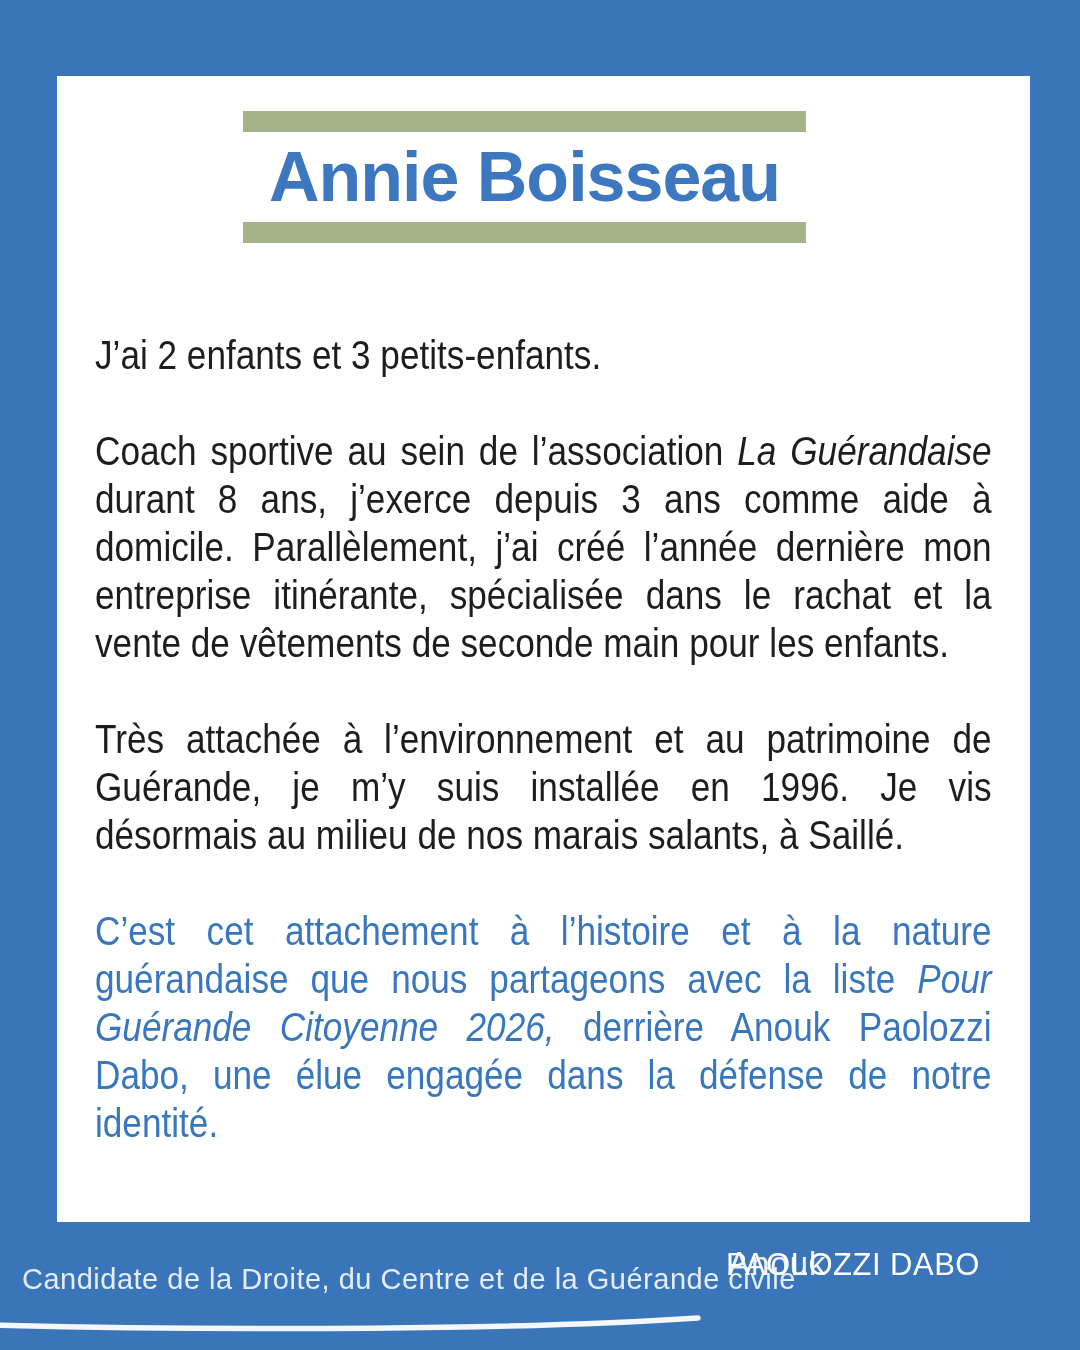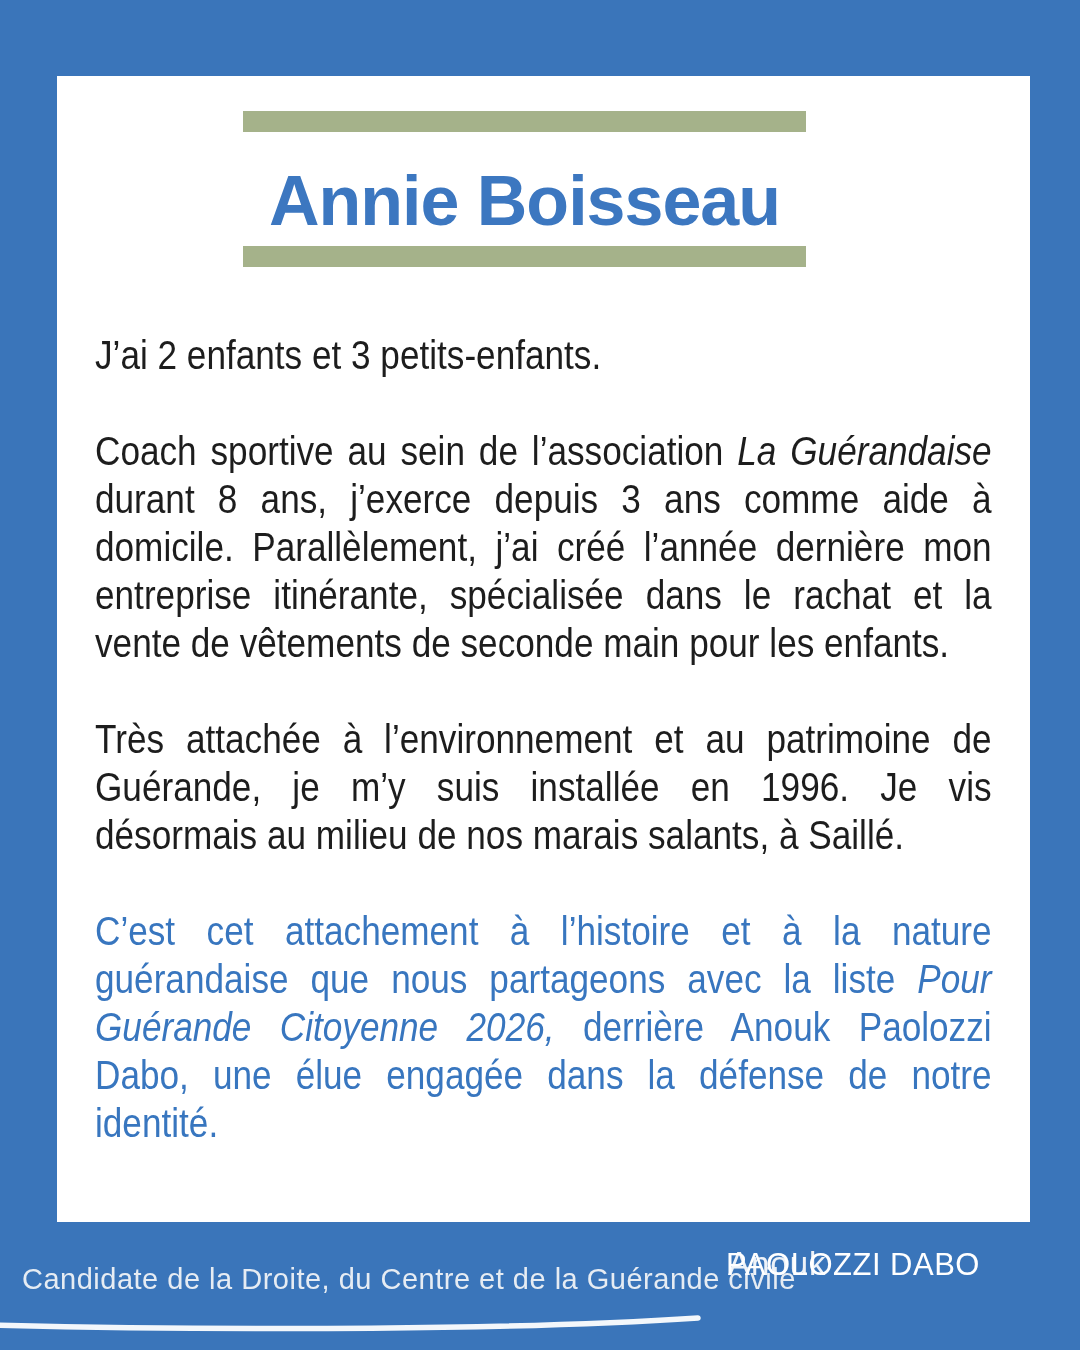--- a/index.html
+++ b/index.html
@@ -25,21 +25,20 @@
     width:563px;height:21px;
     background:#a5b28a;
   }
   .page-title{
     height:90px;line-height:90px;
     text-align:center;
     font-size:70px;font-weight:700;
     color:#3c77c0;
     white-space:nowrap;
     letter-spacing:-1px;
-    margin-top:24px;
   }
   .body-text{
     position:absolute;
     left:38px;top:255px;
     width:1020px;
     transform:scaleX(0.879);
     transform-origin:0 0;
     font-size:40px;line-height:48px;
     font-weight:500;
     color:#1d1d1d;

